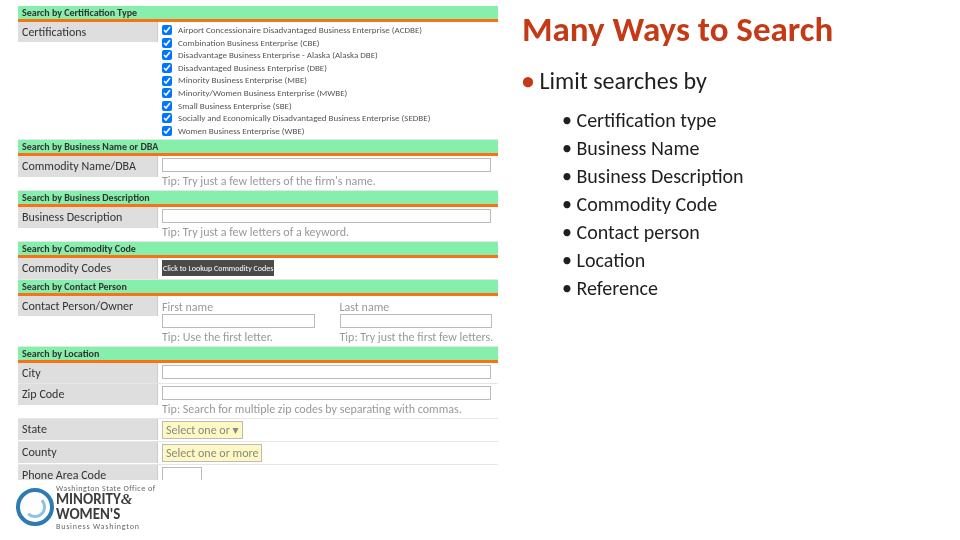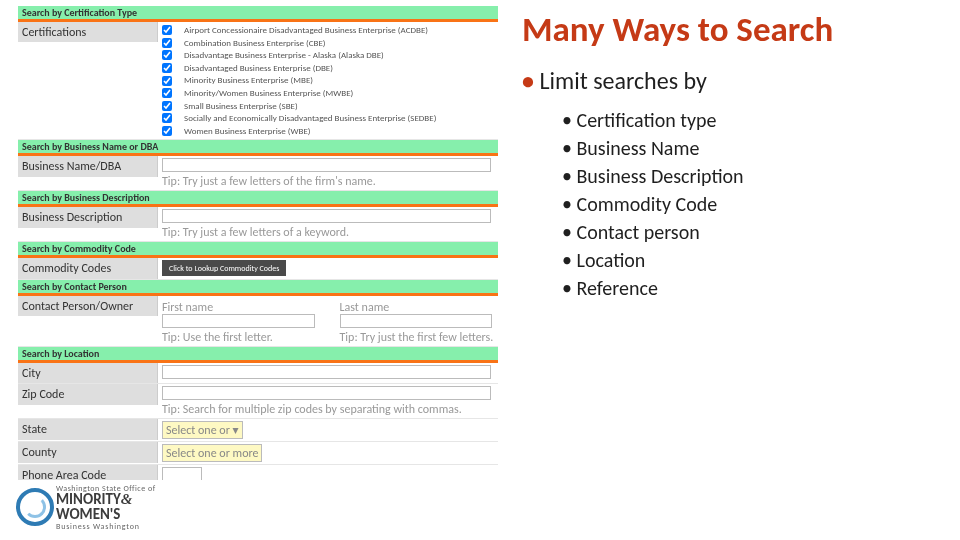--- a/index.html
+++ b/index.html
@@ -3,25 +3,25 @@
 <meta charset="utf-8">
 <style>
   *{box-sizing:border-box;margin:0;padding:0;font-family:Calibri,Arial,sans-serif}
   html,body{width:960px;height:540px;overflow:hidden;background:#fff}
   .slide{position:relative;width:960px;height:540px}
   .form-panel{position:absolute;left:18px;top:6px;width:480px;height:474px;overflow:hidden;background:#fff;color:#444;font-size:9px}
   .sec-head{background:#86efac;font-weight:bold;color:#333;font-size:10px;padding:0 4px;border-bottom:3px solid #f97316}
   .row{display:flex;align-items:flex-start;border-bottom:1px solid #e6e6e6;background:#fff}
   .lab{flex:0 0 140px;background:#dedede;padding:3px 4px;font-size:12px;color:#333;line-height:1.2;border-right:1px solid #ccc}
   .fld{flex:1;padding:2px 4px;font-size:9px;color:#555}
-  .ck{display:flex;align-items:center;gap:12px;line-height:1.4}
+  .ck{display:flex;align-items:center;gap:6px;line-height:1.4}
   .ck input{width:10px;height:10px}
   .txt{width:99%;border:1px solid #bbb;height:14px;font-size:9px;background:#fff}
   .tip{color:#999;font-size:12px;margin-top:2px}
-  .btn{display:inline-block;background:#4a4a4a;color:#fff;font-size:8px;padding:3px 7px;border:none}
+  .btn{display:inline-block;background:#4a4a4a;color:#fff;font-size:8px;padding:3px 1px;border:none}
   .two{display:flex;gap:23px}
   .two>div{flex:1}
   .sel{border:1px solid #bbb;font-size:12px;color:#888;padding:1px 3px;display:inline-block;background:#fef9c3}
   
   .title{position:absolute;left:522px;top:8px;font-size:35px;color:#c53a16;font-weight:700}
   .lvl1{position:absolute;left:522px;top:66px;font-size:24px;color:#1f1f1f;list-style:none}
   .lvl1 li::before{content:"• ";color:#c53a16;font-weight:bold}
   .lvl2{position:absolute;left:562px;top:106px;font-size:20px;color:#1f1f1f;list-style:none;line-height:1.4}
   .lvl2 li::before{content:"• ";color:#1f1f1f}
   
@@ -79,21 +79,21 @@
           </div>
         <div class="ck">
             <input type="checkbox" checked="" style="">
             <span>Women Business Enterprise (WBE)</span>
           </div>
       </div>
     </div>
 
     <div class="sec-head">Search by Business Name or DBA</div>
     <div class="row">
-      <div class="lab">Business Name/DBA</div>
+      <div class="lab">Commodity Name/DBA</div>
       <div class="fld"><input class="txt" style=""><div class="tip">Tip: Try just a few letters of the firm's name.</div></div>
     </div>
 
     <div class="sec-head">Search by Business Description</div>
     <div class="row">
       <div class="lab">Business Description</div>
       <div class="fld"><input class="txt" style=""><div class="tip">Tip: Try just a few letters of a keyword.</div></div>
     </div>
 
     <div class="sec-head">Search by Commodity Code</div>

